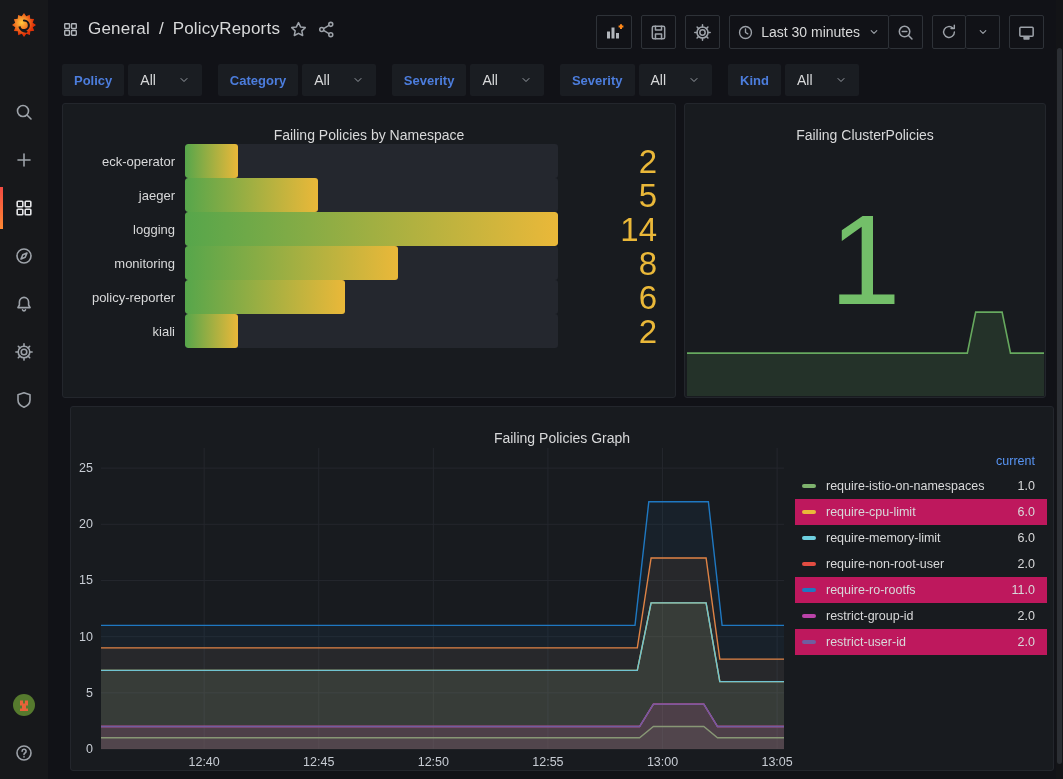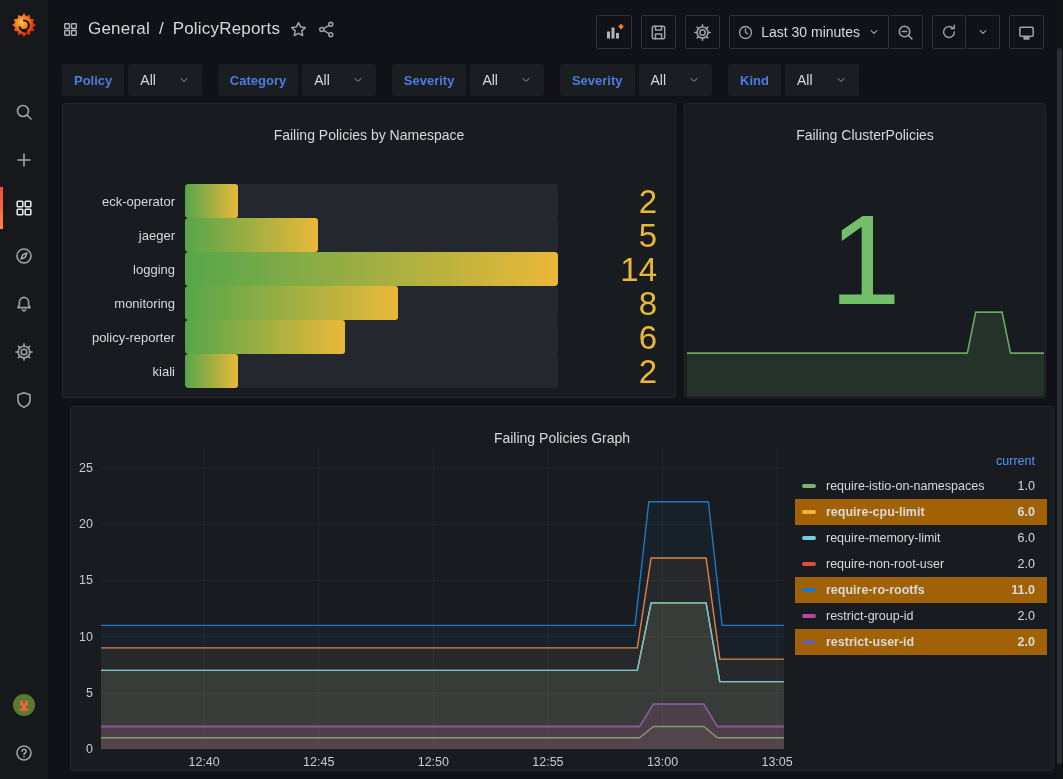--- a/index.html
+++ b/index.html
@@ -38,39 +38,39 @@
 
   
   .panel{position:absolute;background:#181b1f;border:1px solid #23262c;border-radius:3px;box-sizing:border-box;}
   .panel-title{position:absolute;top:7px;left:0;right:0;text-align:center;font-size:14px;font-weight:500;
        color:#d8d9da;margin:16px;cursor:pointer;}
   #panel-bars{left:62px;top:103px;width:614px;height:295px;}
   #panel-stat{left:684px;top:103px;width:362px;height:295px;}
   #panel-graph{left:70px;top:406px;width:984px;height:365px;}
 
   
-  .bar-rows{position:absolute;left:16px;right:8px;top:40px;bottom:9px;display:flex;flex-direction:column;justify-content:flex-end;}
+  .bar-rows{position:absolute;left:16px;right:8px;top:40px;bottom:9px;display:flex;flex-direction:column;justify-content:flex-start;}
   .bar-row{display:flex;align-items:center;height:34px;}
   .bar-label{width:96px;flex:none;text-align:right;padding-right:10px;font-size:13px;color:#d8d9da;}
   .bar-track{flex:none;width:373px;height:34px;background:#24272e;border-radius:3px;position:relative;overflow:hidden;}
   .bar-fill{position:absolute;left:0;top:0;bottom:0;border-radius:3px;}
   .bar-value{flex:1;text-align:right;padding-right:10px;font-size:33px;line-height:1;color:#EAB839;}
 
   
   .stat-value{position:absolute;left:0;right:0;top:92px;text-align:center;font-size:128px;line-height:1;
        font-weight:500;color:#73BF69;}
   #spark-svg{position:absolute;left:1px;bottom:1px;}
 
   
   #graph-svg{position:absolute;left:8px;top:41px;}
   .tick{fill:#c7ccd3;font-size:12.5px;font-family:"Liberation Sans","DejaVu Sans",sans-serif;}
   .legend{position:absolute;right:6px;top:44px;width:252px;}
   .legend-header{height:22px;text-align:right;padding-right:12px;color:#5794F2;font-size:12.5px;line-height:20px;cursor:pointer;}
   .legend-row{height:26px;display:flex;align-items:center;padding:0 12px 0 7px;box-sizing:border-box;}
-  .legend-row.stripe{background:#a16207;font-weight:bold;}
+  .legend-row.stripe{background:#be185d;}
   .legend-swatch{width:14px;height:4px;border-radius:2px;margin-right:10px;flex:none;cursor:pointer;}
   .legend-label{flex:1;font-size:12.5px;color:#d8d9da;cursor:pointer;white-space:nowrap;}
   .legend-value{font-size:12.5px;color:#d8d9da;}
 
   
   .scrollbar{position:absolute;right:0;top:0;width:7px;height:779px;background:#131417;}
   .scroll-thumb{position:absolute;left:1px;right:1px;top:48px;height:716px;border-radius:3px;background:#2b2e33;cursor:pointer;}
 </style>
 </head>
 <body>

